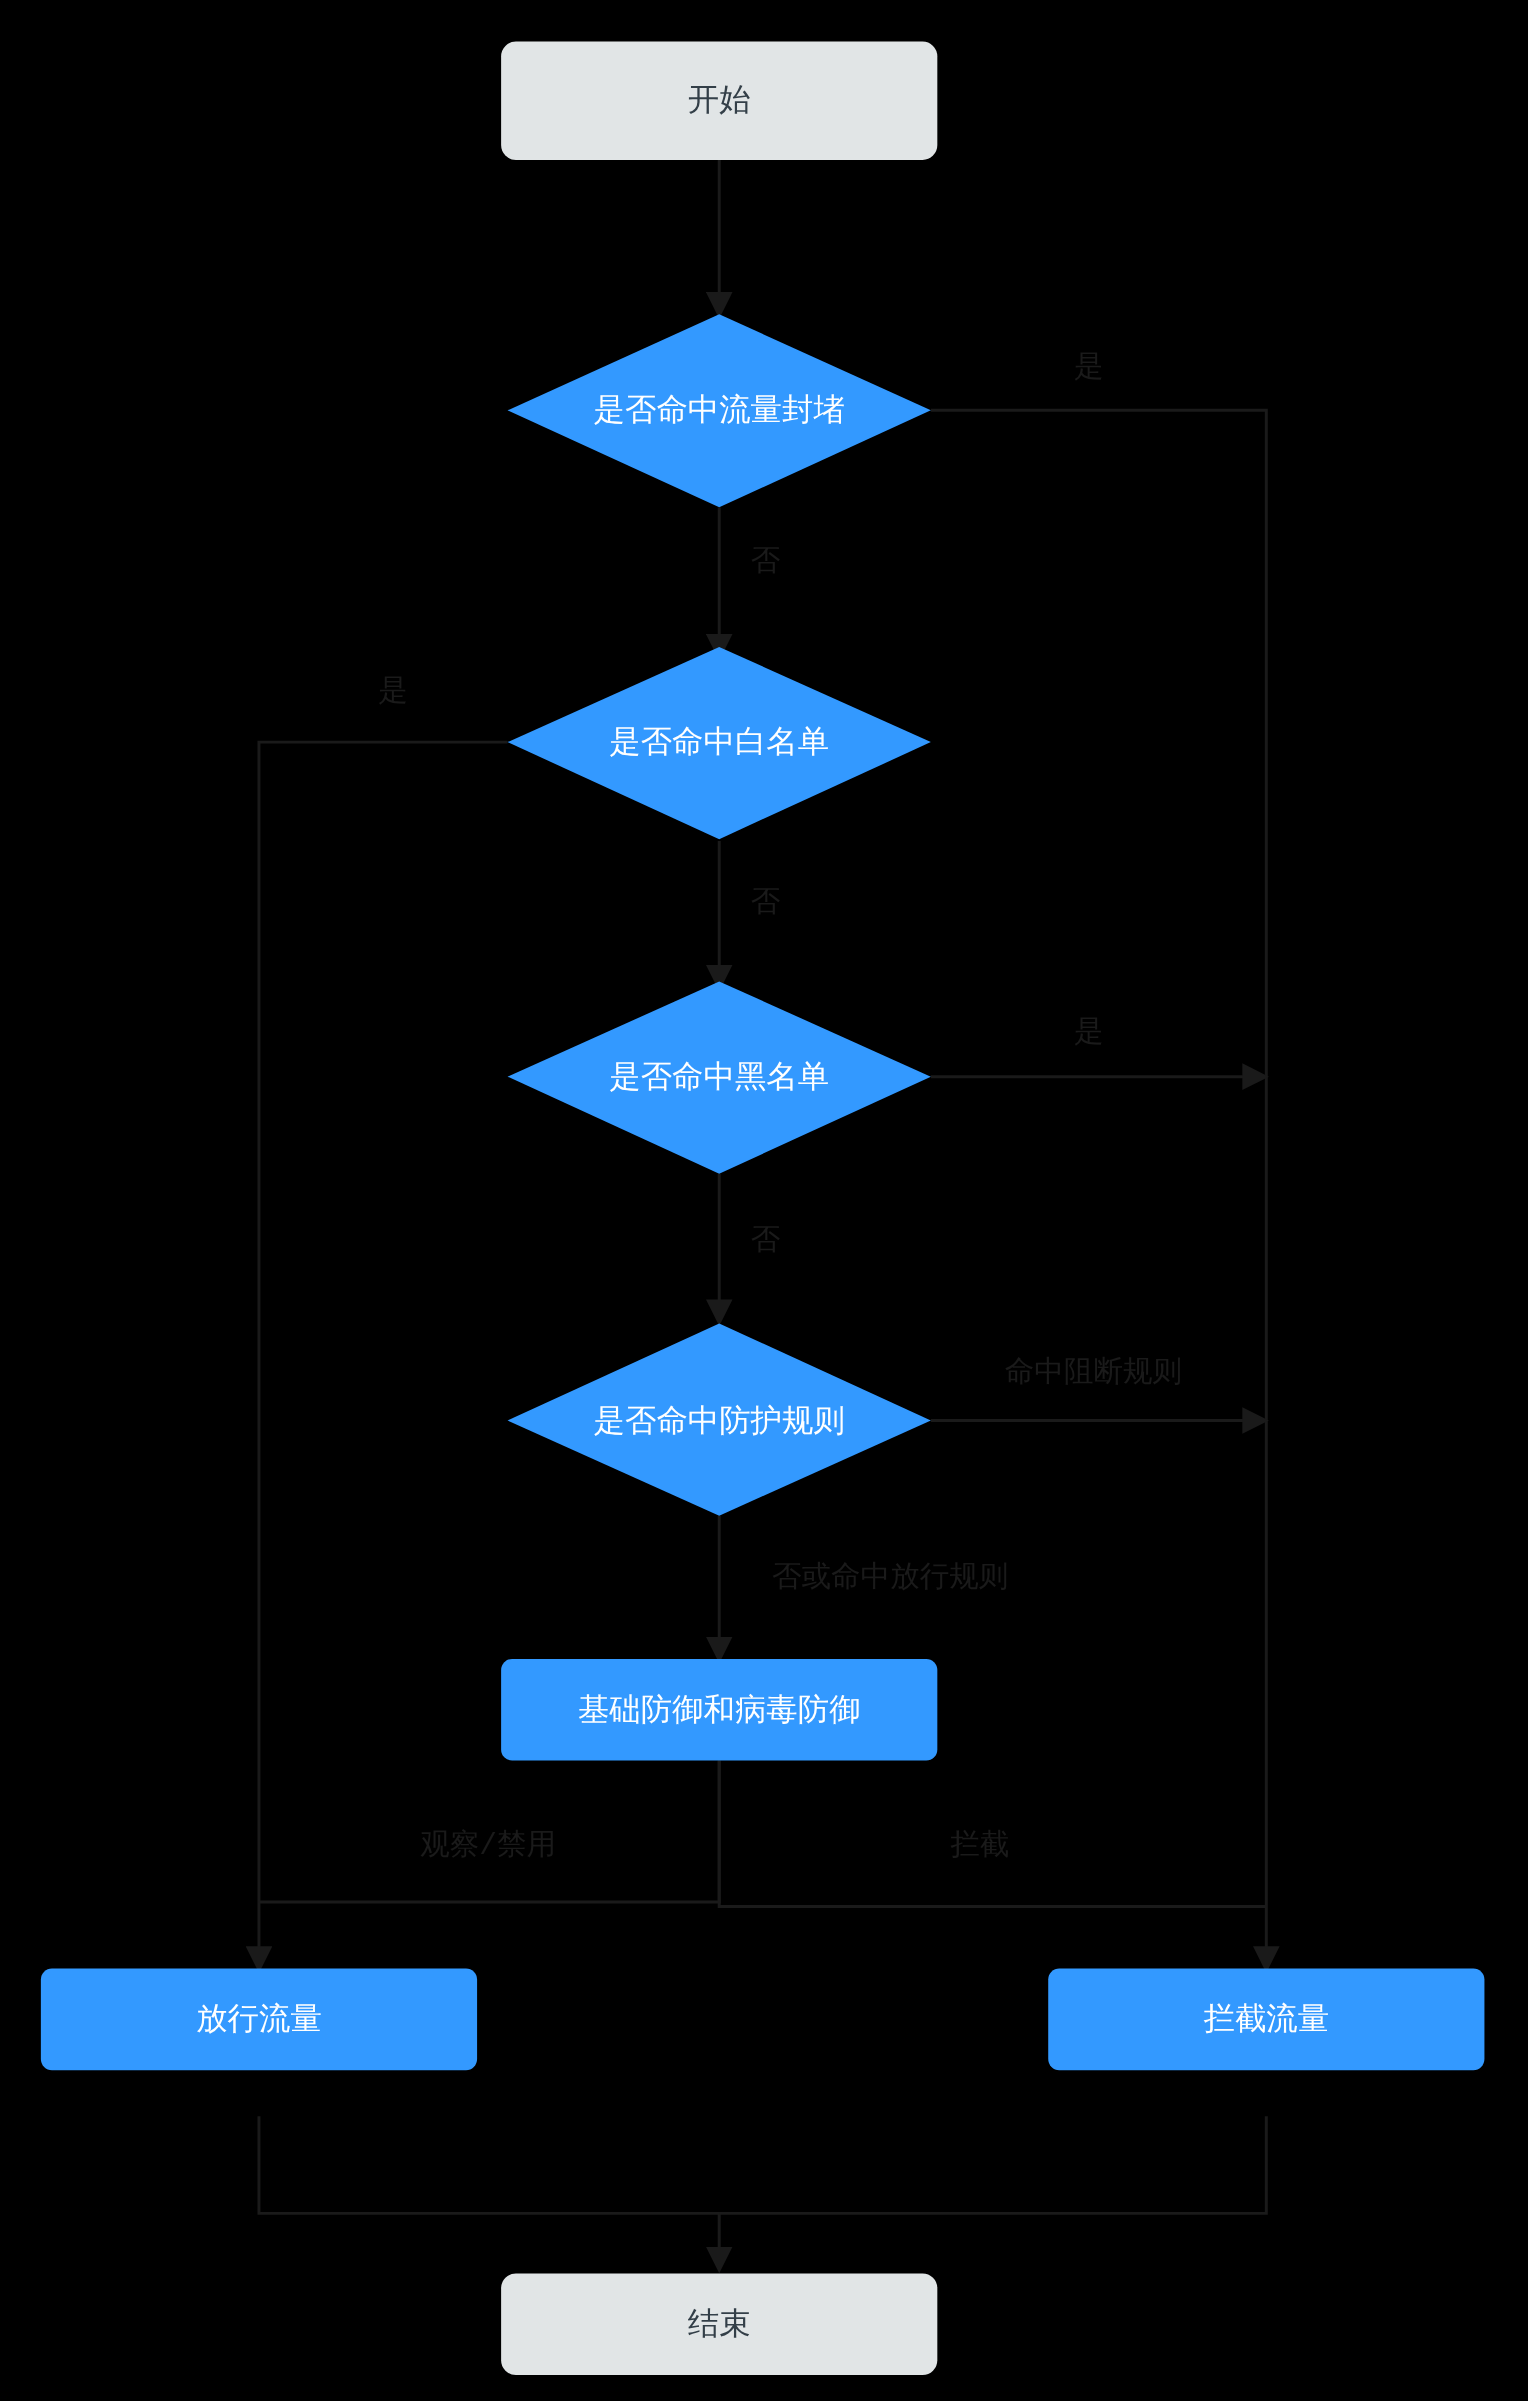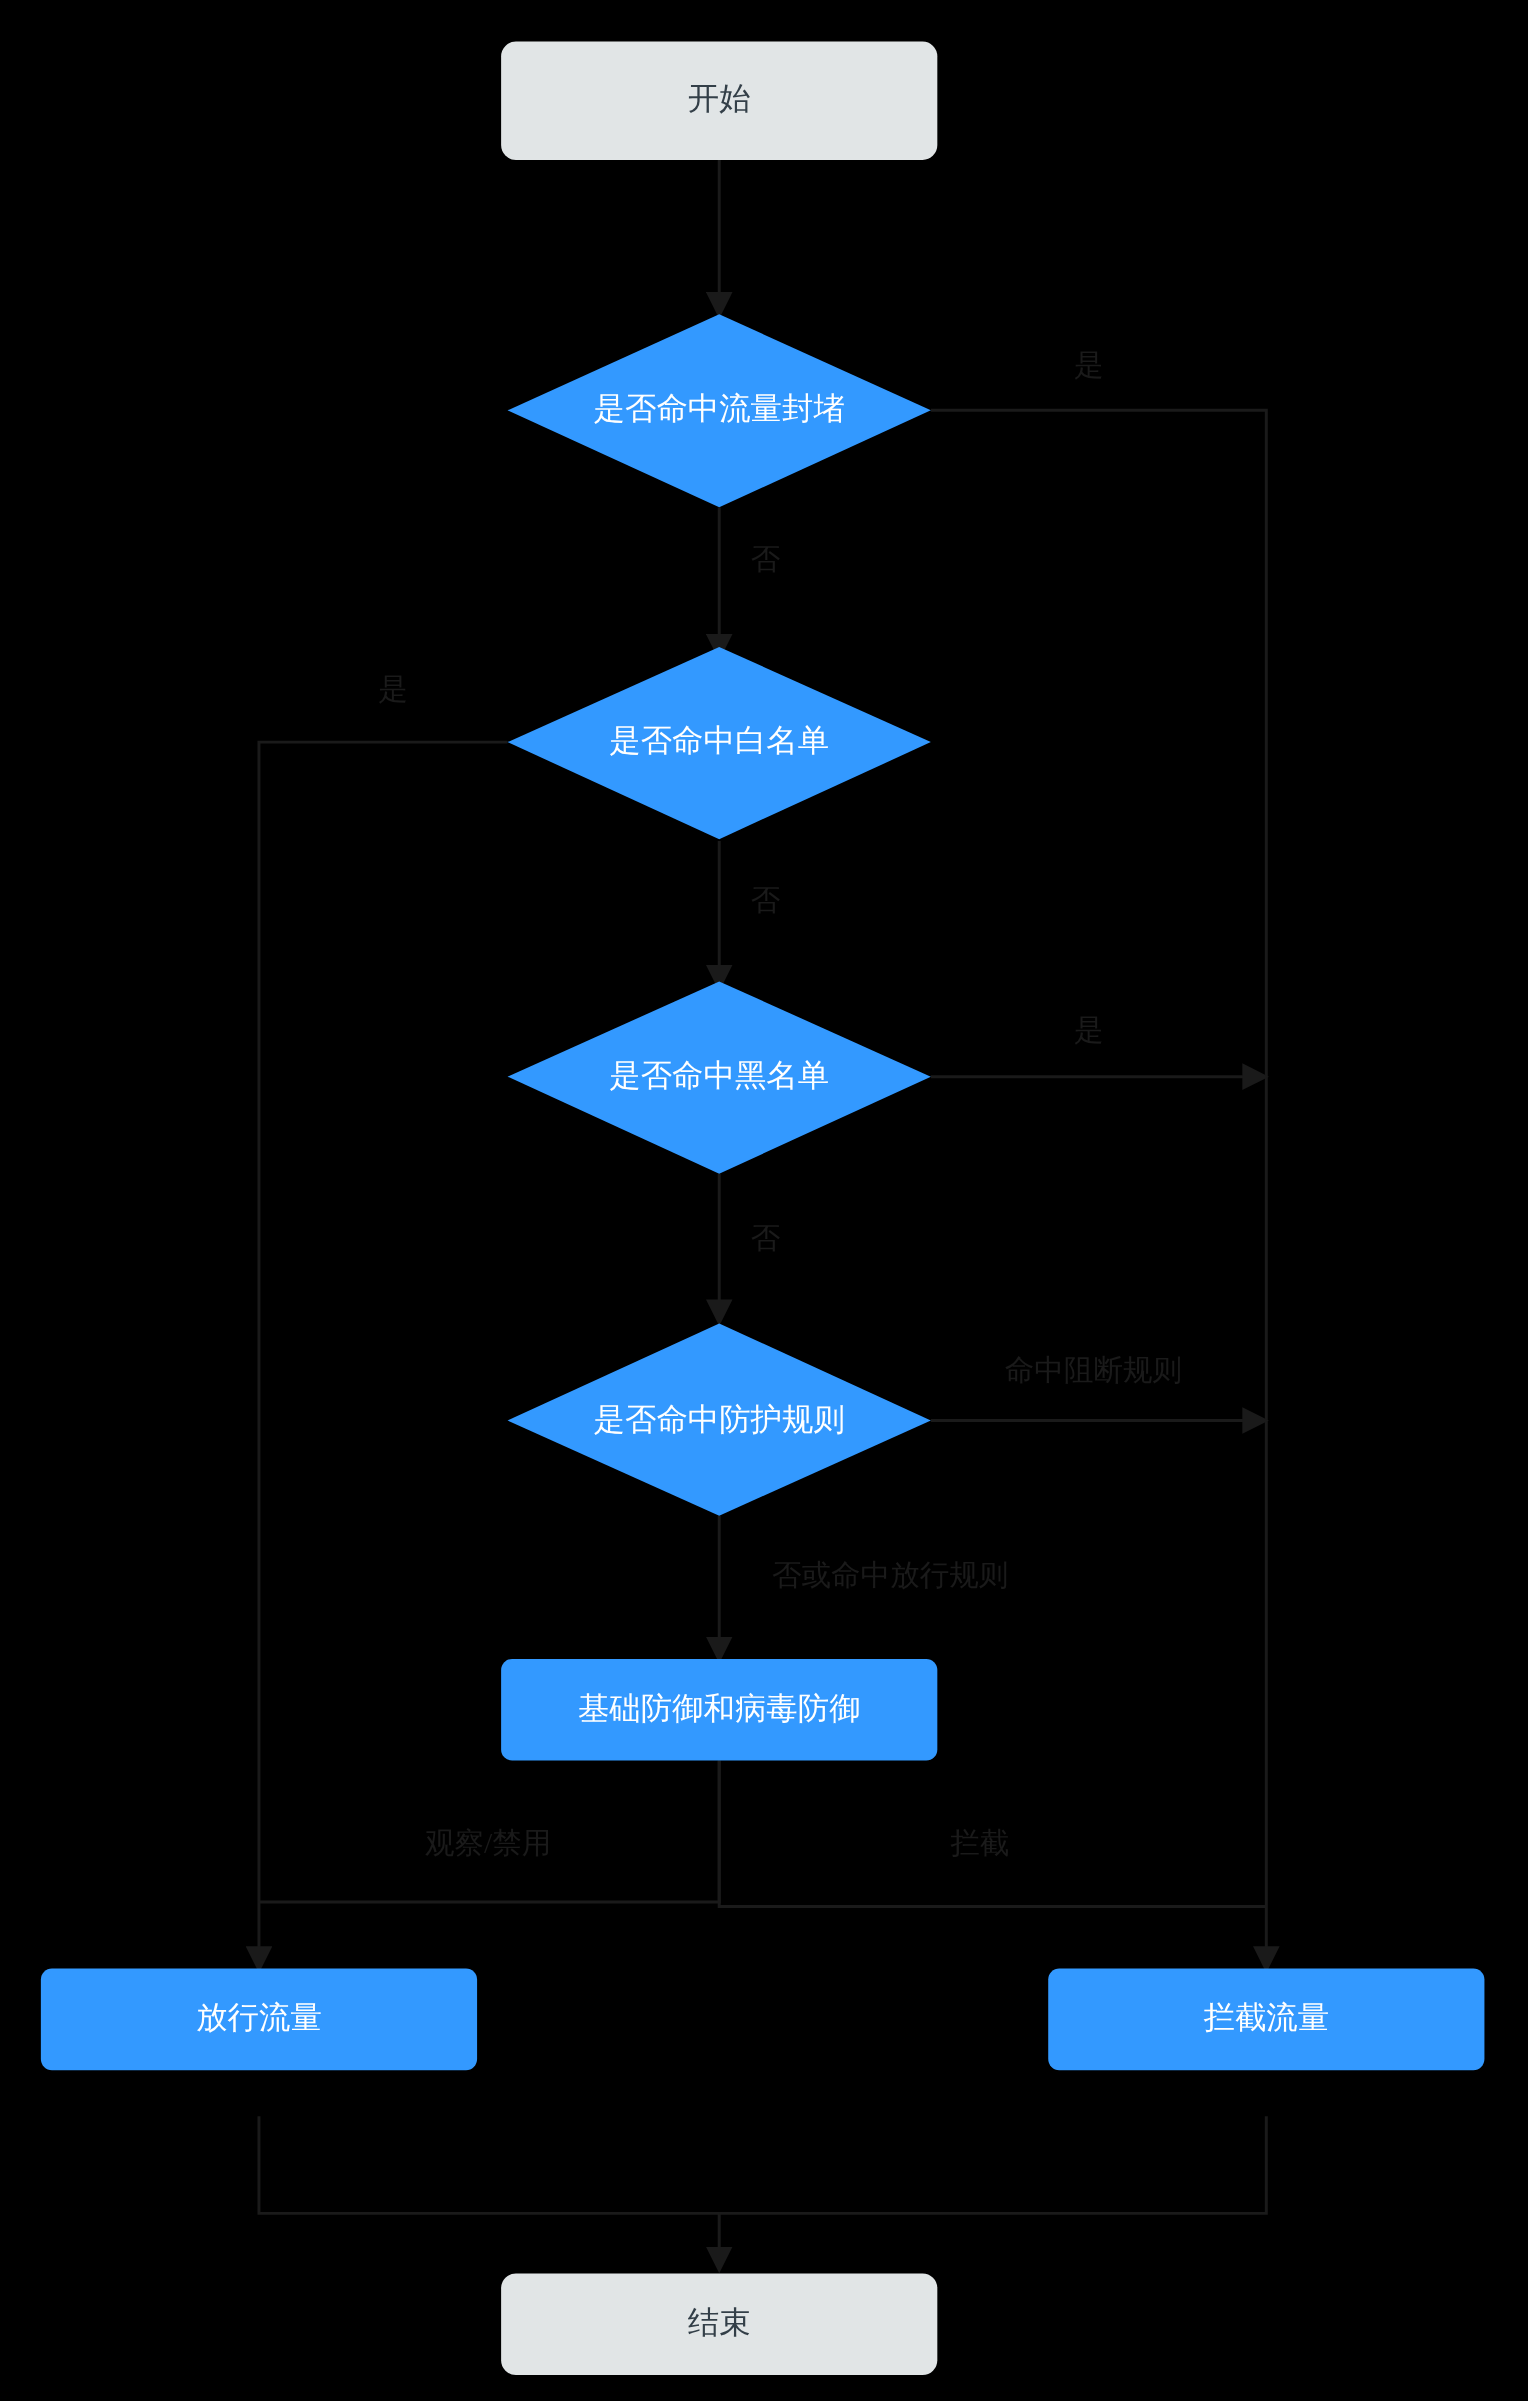--- a/index.html
+++ b/index.html
@@ -5,21 +5,21 @@
   html, body {
     margin: 0;
     padding: 0;
     background: #000000;
   }
   #canvas {
     position: relative;
     width: 1529px;
     height: 2401px;
     background: #000000;
-    font-family: Liberation Serif, serif;
+    font-family: Liberation Mono, monospace;
     overflow: hidden;
   }
   svg#flow {
     position: absolute;
     left: 0;
     top: 0;
     width: 1529px;
     height: 2401px;
   }
   .edge-line {

